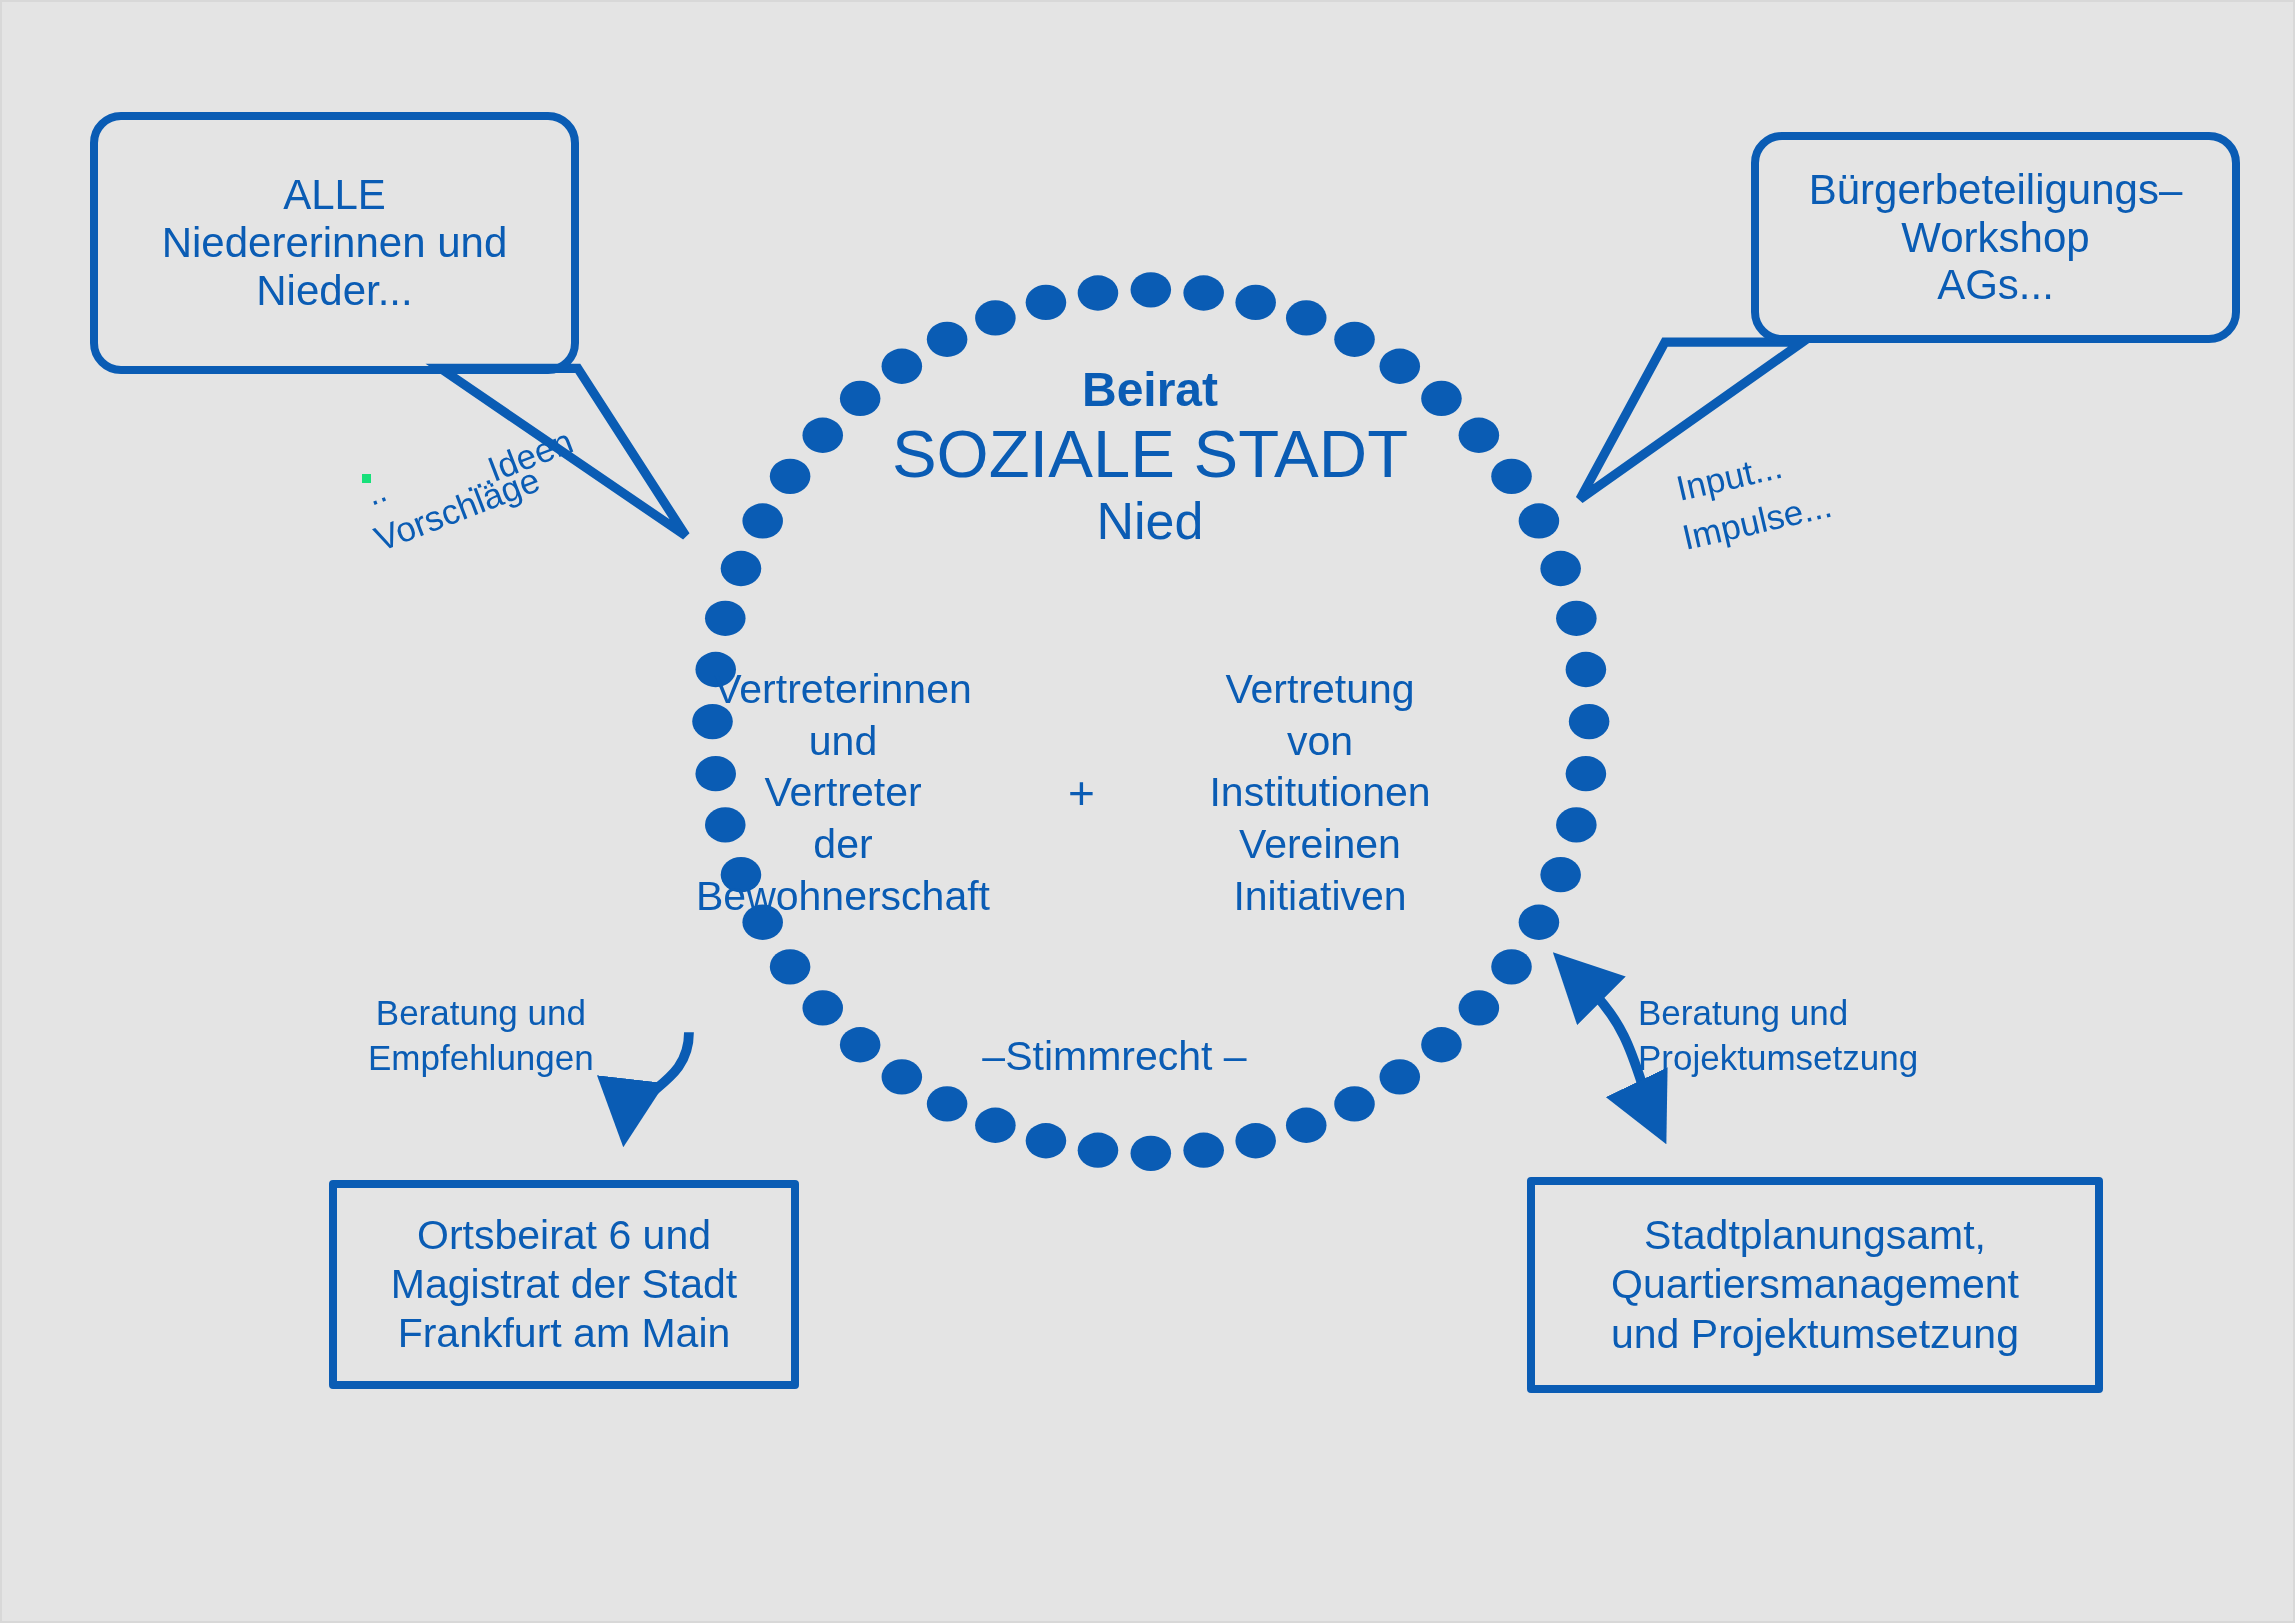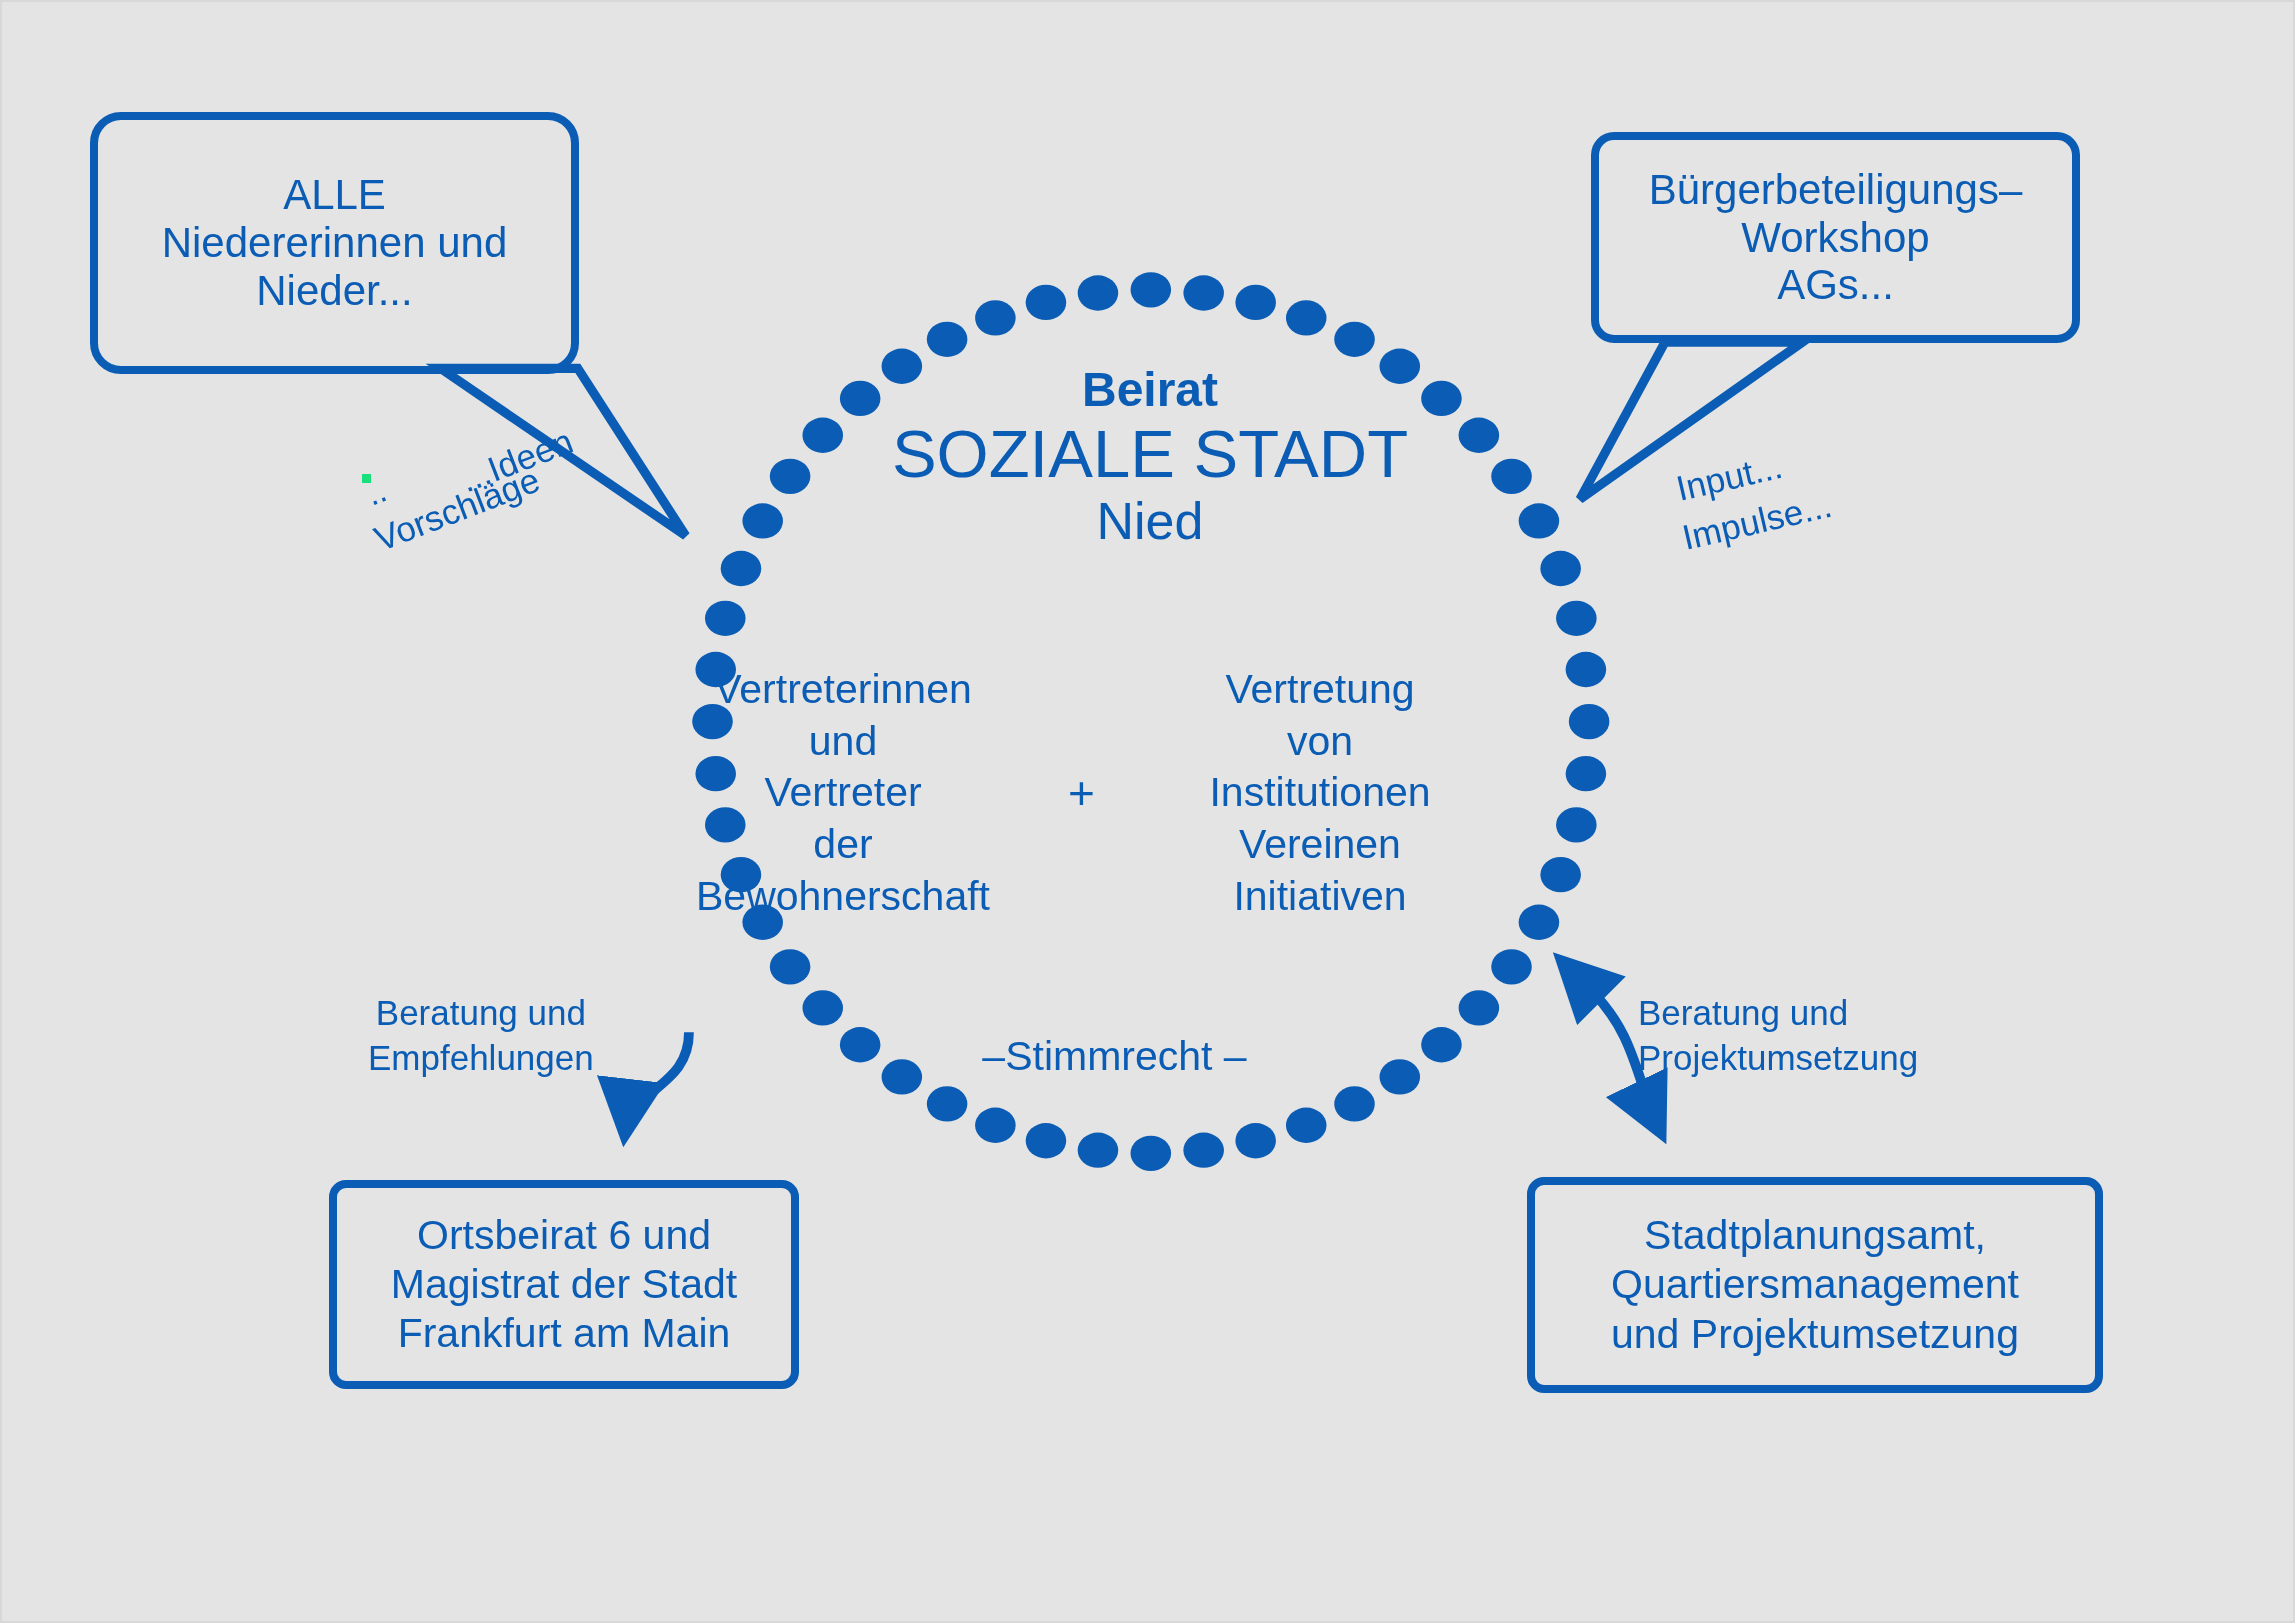--- a/index.html
+++ b/index.html
@@ -30,27 +30,27 @@
     color:#0a5cb4;
     background:transparent;
   }
   .bubble .line{
     font-size:42px;
     line-height:1.14;
     white-space:nowrap;
     font-weight:400;
   }
   #bubble-left{left:88px;top:110px;width:489px;height:262px;text-align:right;}
-  #bubble-right{left:1589px;top:130px;width:489px;height:211px;border-radius:23px;}
+  #bubble-right{left:1749px;top:130px;width:489px;height:211px;}
 
   
   .boxnode{
     position:absolute;
     border:8.5px solid #0a5cb4;
-    border-radius:17px;
+    border-radius:4px;
     box-sizing:border-box;
     display:flex;
     flex-direction:column;
     align-items:center;
     justify-content:center;
     color:#0a5cb4;
     background:transparent;
   }
   .boxnode .line{
     font-size:41px;

